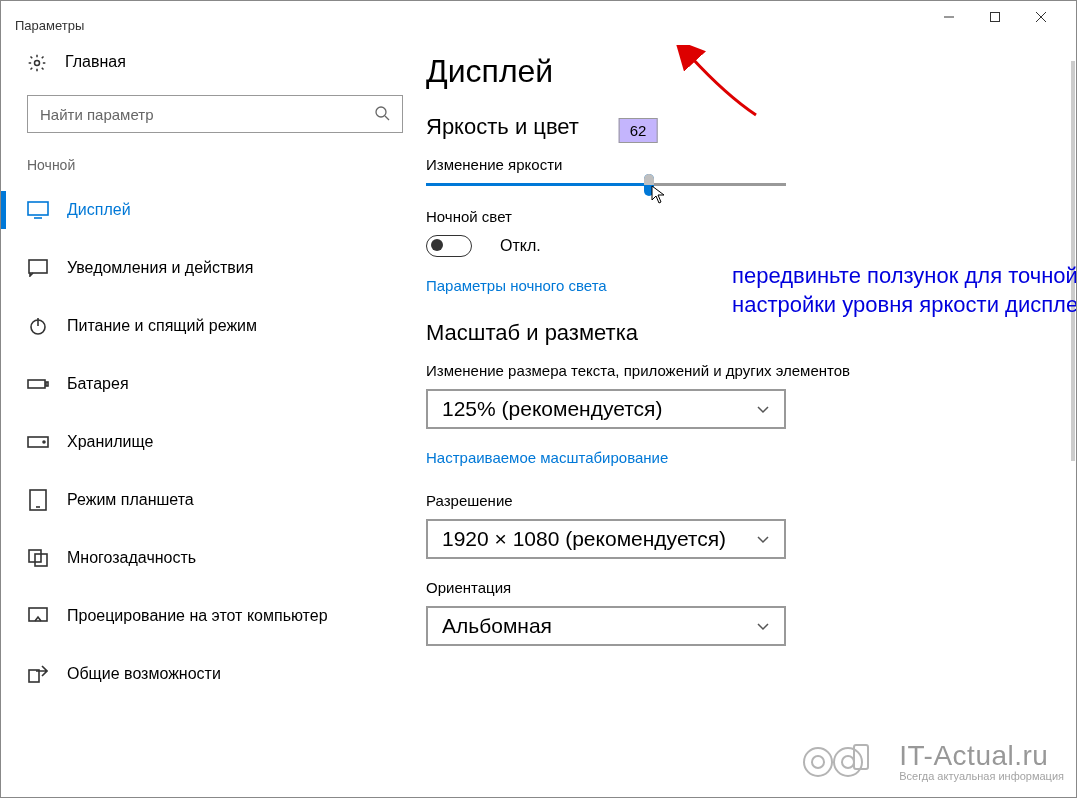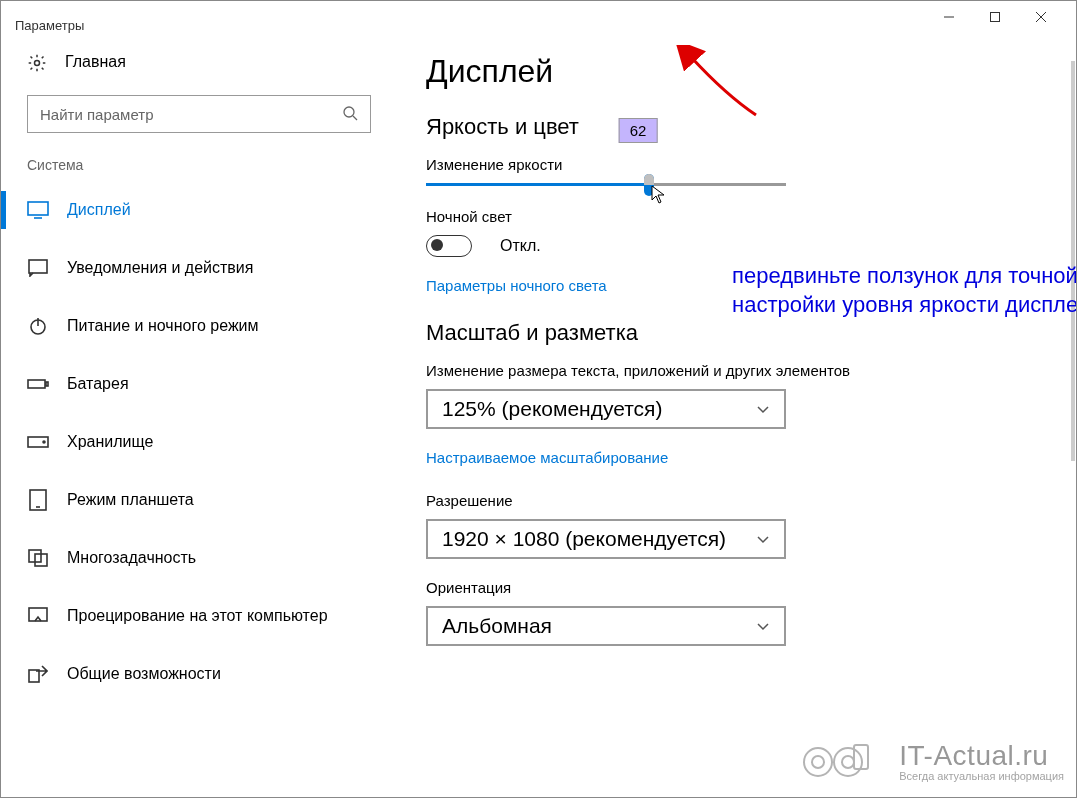--- a/index.html
+++ b/index.html
@@ -6,21 +6,21 @@
   body { background: #fff; width: 1077px; height: 798px; overflow: hidden; position: relative; border: 1px solid #888; }
   .titlebar { height: 32px; display: flex; align-items: flex-end; padding: 0 12px; font-size: 13px; color: #333; }
   .titlebar-text { flex: 1; padding-left: 2px; }
   .win-controls { display: flex; gap: 0; }
   .win-btn { width: 46px; height: 32px; display: flex; align-items: center; justify-content: center; color: #333; }
   .content { display: flex; height: calc(100% - 32px); }
   .sidebar { width: 395px; padding: 20px 0 0 0; }
   .home-row { display: flex; align-items: flex-start; gap: 18px; padding: 0 0 18px 26px; font-size: 16px; }
   .home-row .gear { width: 20px; height: 20px; }
   .search-wrap { padding: 0 26px 24px 26px; }
-  .search-box { width: 344px; height: 38px; border: 1px solid #999; display: flex; align-items: center; padding: 0 12px; font-size: 15px; color: #666; }
+  .search-box { width: 376px; height: 38px; border: 1px solid #999; display: flex; align-items: center; padding: 0 12px; font-size: 15px; color: #666; }
   .search-box .ph { flex: 1; }
   .section-label { padding: 0 0 8px 26px; font-size: 14px; color: #666; }
   .nav { }
   .nav-item { display: flex; align-items: center; gap: 18px; height: 58px; padding: 0 0 0 26px; font-size: 16px; position: relative; }
   .nav-item.active { color: #0078d7; }
   .nav-item.active::before { content: ""; position: absolute; left: 0; top: 10px; bottom: 10px; width: 5px; background: #0078d7; }
   .nav-icon { width: 22px; height: 22px; display: flex; align-items: center; justify-content: center; }
   .main { flex: 1; padding: 20px 30px 0 30px; overflow: hidden; position: relative; }
   h1 { font-size: 32px; font-weight: 400; margin-bottom: 24px; }
   h2 { font-size: 22px; font-weight: 400; margin-bottom: 16px; }
@@ -86,21 +86,21 @@
       <div class="search-box">
         <span class="ph">Найти параметр</span>
         <span>
           <svg width="16" height="16" viewBox="0 0 16 16" fill="none" stroke="#666" stroke-width="1.3">
               <circle cx="7" cy="7" r="5"></circle>
               <line x1="11" y1="11" x2="15" y2="15"></line>
             </svg>
         </span>
       </div>
     </div>
-    <div class="section-label">Система</div>
+    <div class="section-label">Ночной</div>
     <div class="nav">
       <div class="nav-item active">
         <span class="nav-icon">
           <svg width="22" height="18" viewBox="0 0 22 18" fill="none" stroke="#0078d7" stroke-width="1.6">
               <rect x="1" y="1" width="20" height="13"></rect>
               <line x1="7" y1="17" x2="15" y2="17"></line>
             </svg>
         </span>
         <span>Дисплей</span>
       </div>
@@ -113,21 +113,21 @@
         </span>
         <span>Уведомления и действия</span>
       </div>
       <div class="nav-item">
         <span class="nav-icon">
           <svg width="20" height="20" viewBox="0 0 20 20" fill="none" stroke="#333" stroke-width="1.6">
               <circle cx="10" cy="11" r="7"></circle>
               <line x1="10" y1="2" x2="10" y2="10"></line>
             </svg>
         </span>
-        <span>Питание и ночного режим</span>
+        <span>Питание и спящий режим</span>
       </div>
       <div class="nav-item">
         <span class="nav-icon">
           <svg width="22" height="14" viewBox="0 0 22 14" fill="none" stroke="#333" stroke-width="1.6">
               <rect x="1" y="3" width="17" height="8"></rect>
               <rect x="19" y="5" width="2" height="4"></rect>
             </svg>
         </span>
         <span>Батарея</span>
       </div>

